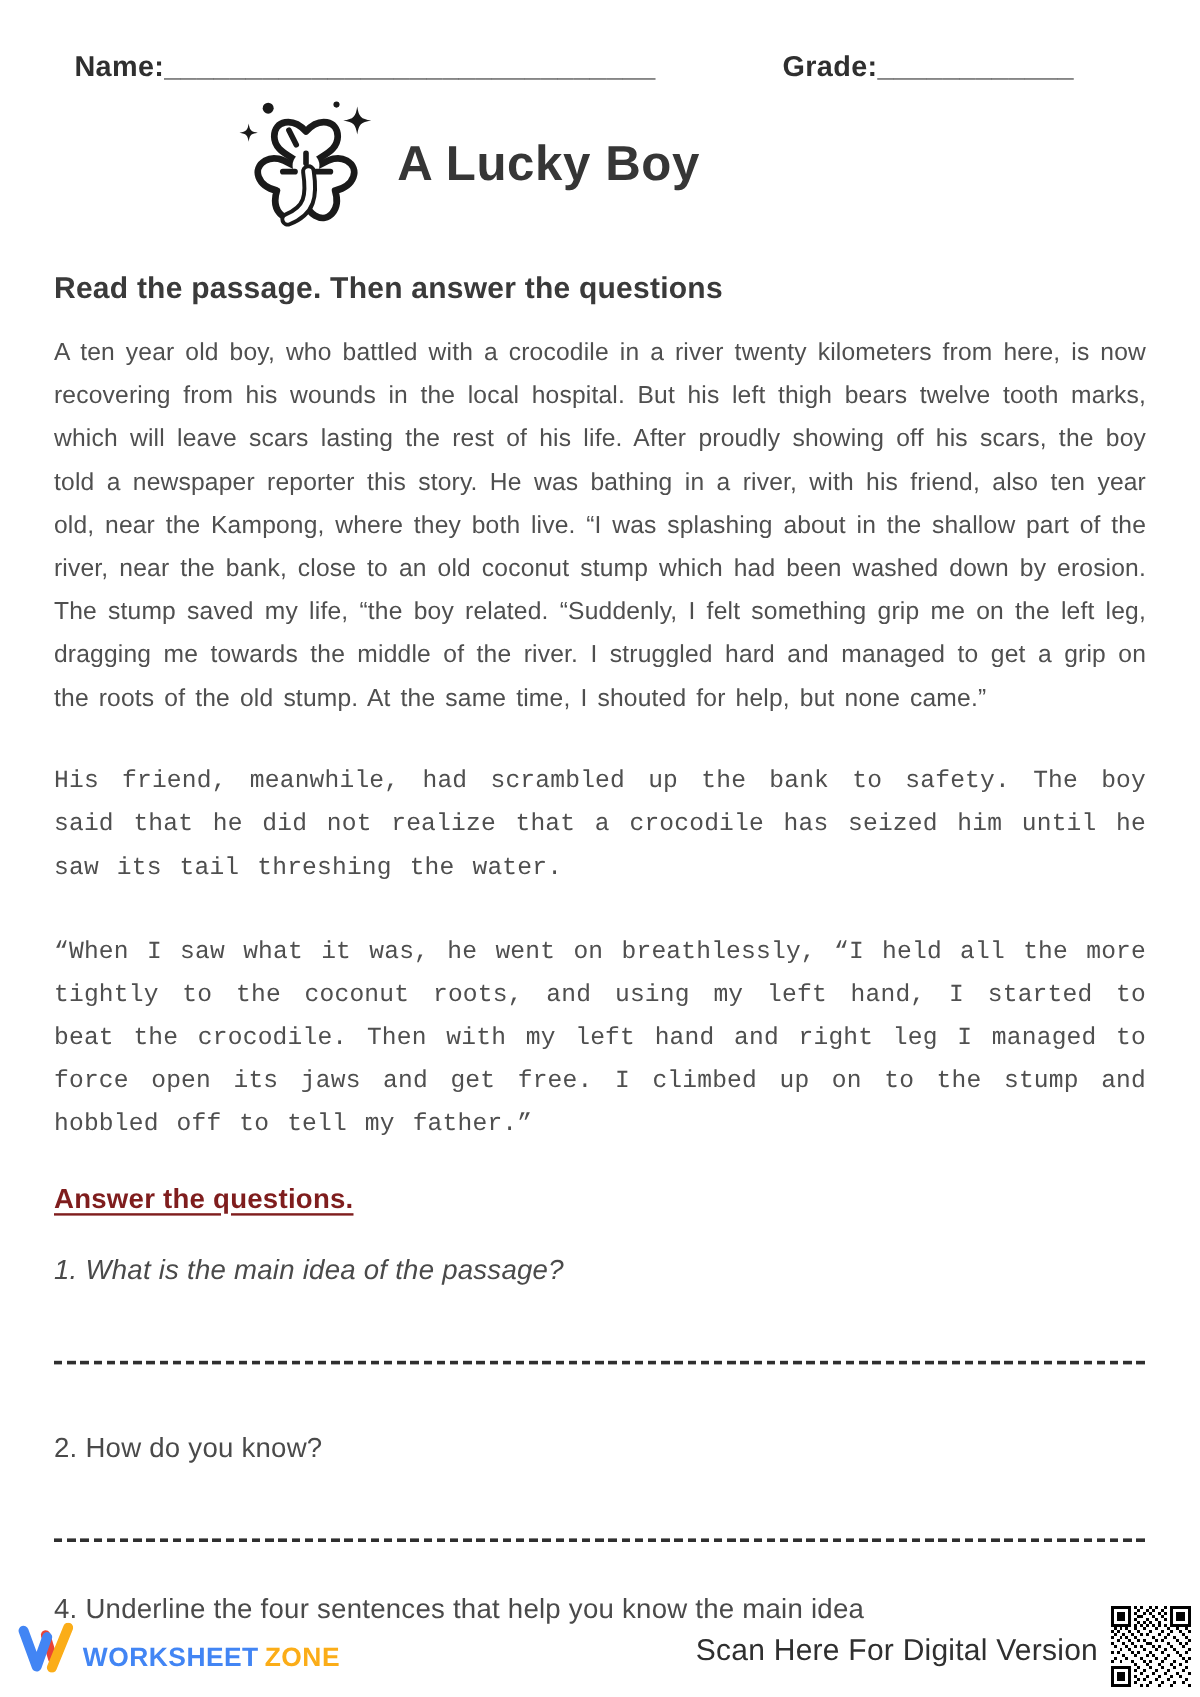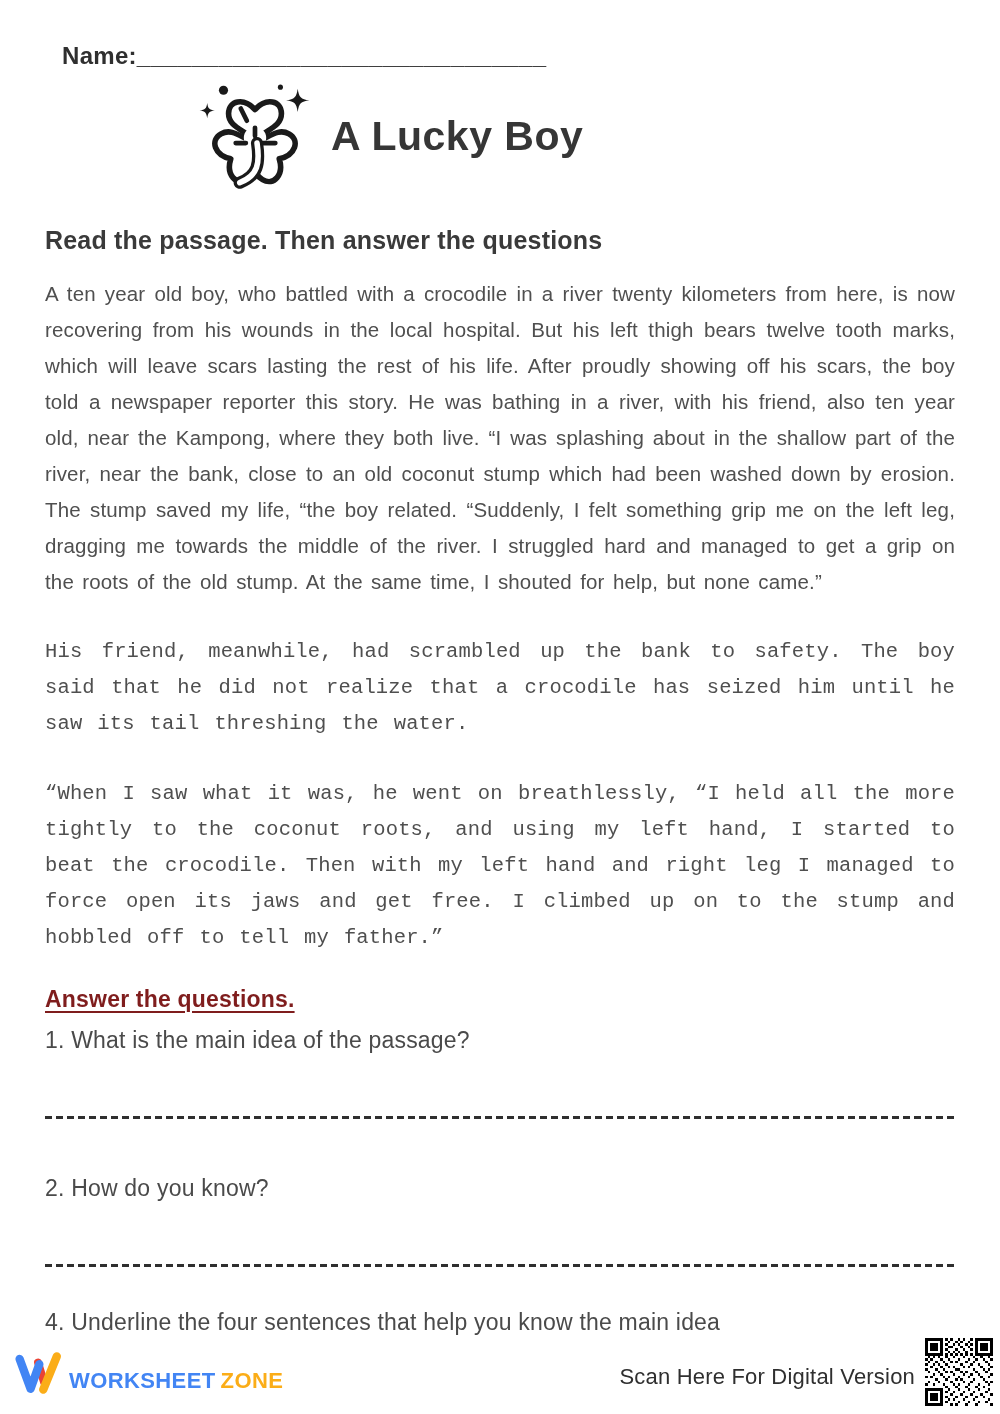--- a/index.html
+++ b/index.html
@@ -72,21 +72,21 @@
     text-decoration: underline;
     text-underline-offset: 4px;
     letter-spacing: 0.2px;
   }
 
   .question {
     font-size: 23px;
     color: #4a4a4a;
     letter-spacing: 0.2px;
   }
-  .q1 { margin-top: 14px; }
+  .q1 { margin-top: 32px; font-style: italic; }
   .q2 { margin-top: 56px; }
   .q3 { margin-top: 42px; }
 
   .answer-line {
     margin-top: 62px;
     height: 3px;
     background: repeating-linear-gradient(90deg,
       #2f2f2f 0, #2f2f2f 7px, transparent 7px, transparent 11px);
   }
 
@@ -109,36 +109,39 @@
   .brand-text { font-size: 22px; font-weight: bold; letter-spacing: 0.4px; white-space: nowrap; }
   .brand-worksheet { color: #4285f4; }
   .brand-zone { color: #fbad18; margin-left: 5px; }
 
   .footer-right {
     margin-left: auto;
     display: flex;
     align-items: flex-end;
   }
   .scan-text {
-    font-size: 22px;
+    font-size: 25px;
     color: #2f2f2f;
     letter-spacing: 0.2px;
     margin: 0 8px 18px 0;
     white-space: nowrap;
   }
   .qr { width: 72px; height: 72px; background: #ffffff; }
 </style>
 </head>
 <body>
 
 <div class="page">
 
   <div class="name-row">
     <div>
       <span>Name:</span><span class="blank">______________________________</span>
+    </div>
+    <div>
+      <span>Grade:</span><span class="blank">____________</span>
     </div>
   </div>
 
   <div class="title-row">
     <svg class="clover" viewBox="0 0 110 120" aria-hidden="true">
 
       <g fill="#ffffff" stroke="#1a1a1a" stroke-width="5.5" stroke-linejoin="round">
         <path transform="translate(55,62)" d="M0,0 C-9,-11 -26,-13 -26,-27 C-26,-40 -11,-43 0,-31 C11,-43 26,-40 26,-27 C26,-13 9,-11 0,0 Z"></path>
         <path transform="translate(52,64) rotate(120)" d="M0,0 C-9,-11 -26,-13 -26,-27 C-26,-40 -11,-43 0,-31 C11,-43 26,-40 26,-27 C26,-13 9,-11 0,0 Z"></path>
         <path transform="translate(58,64) rotate(-120)" d="M0,0 C-9,-11 -26,-13 -26,-27 C-26,-40 -11,-43 0,-31 C11,-43 26,-40 26,-27 C26,-13 9,-11 0,0 Z"></path>

